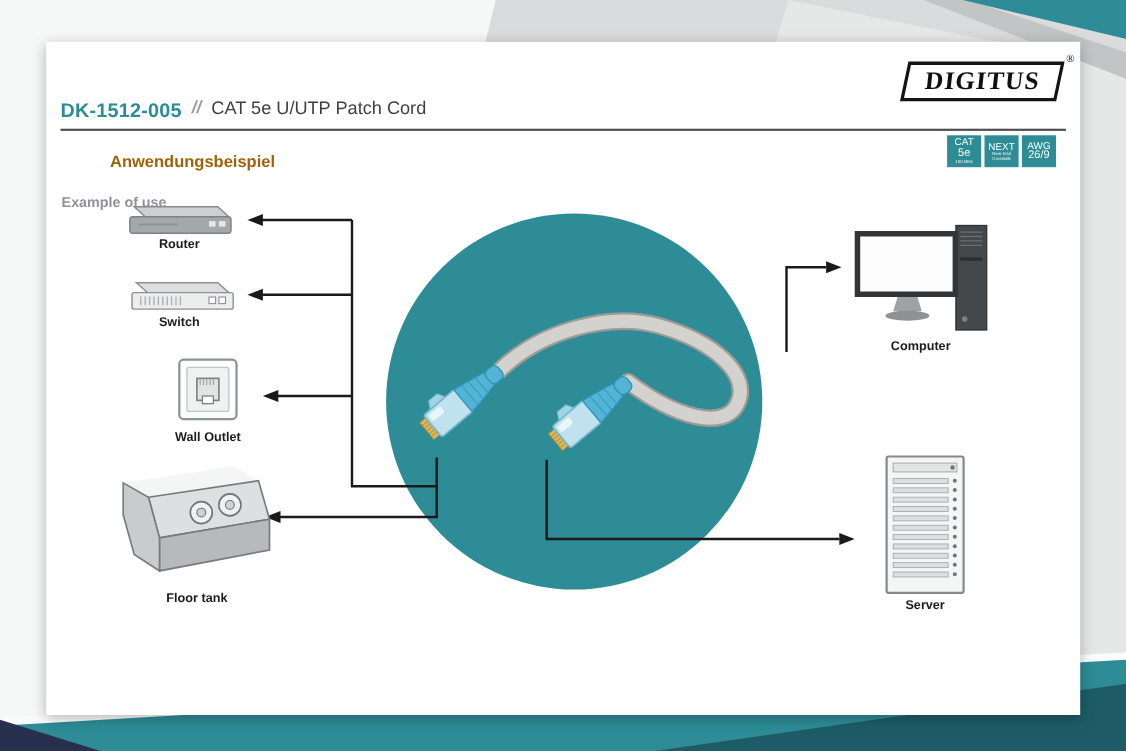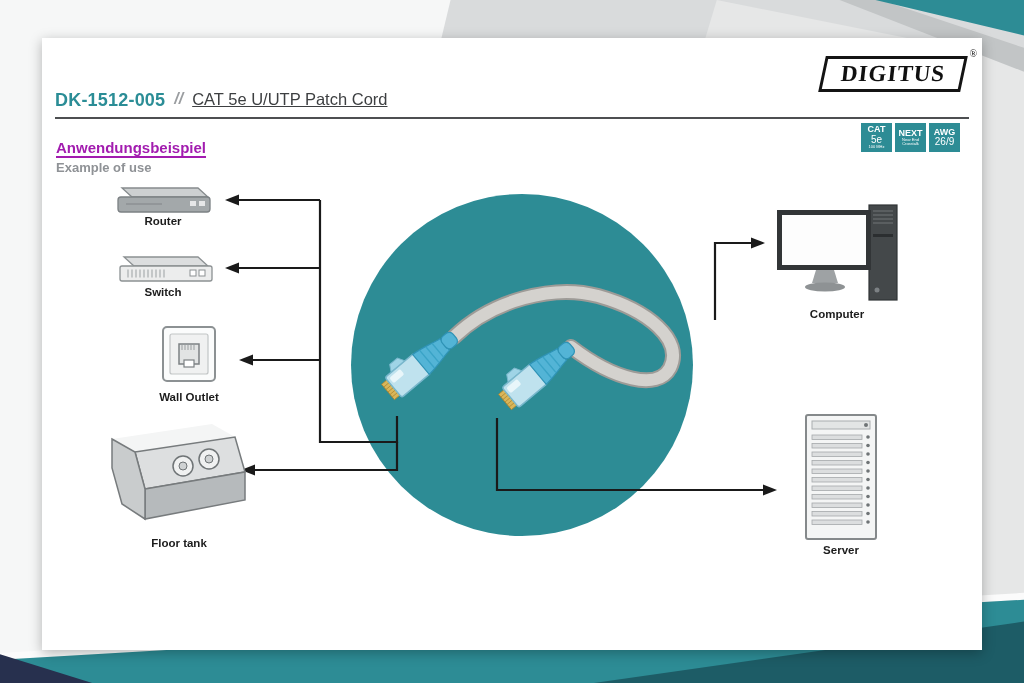--- a/index.html
+++ b/index.html
@@ -33,41 +33,41 @@
     display:inline-block;transform:skewX(6deg);
     font-family:"Liberation Serif",serif;font-weight:bold;
     font-size:23px;letter-spacing:1px;color:#101010;
   }
   .logo-reg{position:absolute;top:-8px;right:-13px;font-size:10px;color:#101010;font-family:"Liberation Serif",serif;}
 
   
   .header-line{position:absolute;left:13px;top:52px;display:flex;align-items:flex-start;gap:9px;z-index:8;white-space:nowrap;}
   .product-code{color:#2b8d96;font-size:18px;font-weight:bold;letter-spacing:.2px;}
   .header-sep{color:#9a9da0;font-size:16px;font-weight:bold;font-style:italic;}
-  .header-title{color:#3d3f41;font-size:16.5px;text-decoration:underline;}
+  .header-title{color:#3d3f41;font-size:16.5px;}
   .header-rule{position:absolute;left:13px;right:13px;top:79px;border-top:2px solid #4d4f51;z-index:8;}
 
   
   .badges{position:absolute;right:22px;top:85px;display:flex;gap:3px;z-index:8;}
   .badge{
     width:31px;height:29px;background:#2d8c95;color:#fff;
     display:flex;flex-direction:column;align-items:center;justify-content:center;
     line-height:1.05;text-align:center;
   }
-  .badge .b1{font-size:9px;font-weight:bold;}
+  .badge .b1{font-size:9px;font-weight:normal;}
   .badge .b2{font-size:10px;font-weight:normal;}
   .badge .b3{font-size:4px;}
 
   
   .section-heading{position:absolute;left:14px;top:101px;z-index:8;}
   .heading-de{
-    font-size:15px;font-weight:bold;color:#a21caf;
-    text-decoration:underline;text-underline-offset:3px;text-decoration-thickness:1.5px;
-  }
-  .heading-en{font-size:13px;font-weight:bold;color:#8f9296;margin-top:4px;}
+    font-size:15px;font-weight:bold;color:#a16207;
+    text-underline-offset:3px;text-decoration-thickness:1.5px;margin-left:44px;
+  }
+  .heading-en{font-size:13px;font-weight:bold;color:#8f9296;margin-top:20px;}
 
   .diagram-svg{position:absolute;left:0;top:0;width:940px;height:612px;z-index:6;}
   .dev-label{font-family:"Liberation Sans",sans-serif;font-weight:bold;font-size:11.5px;fill:#1c1c1c;text-anchor:middle;}
 </style>
 </head>
 <body>
 
 <div class="bg-shape bg-white-sweep"></div>
 <div class="bg-shape bg-light-right"></div>
 <div class="bg-shape bg-gray-sliver"></div>

